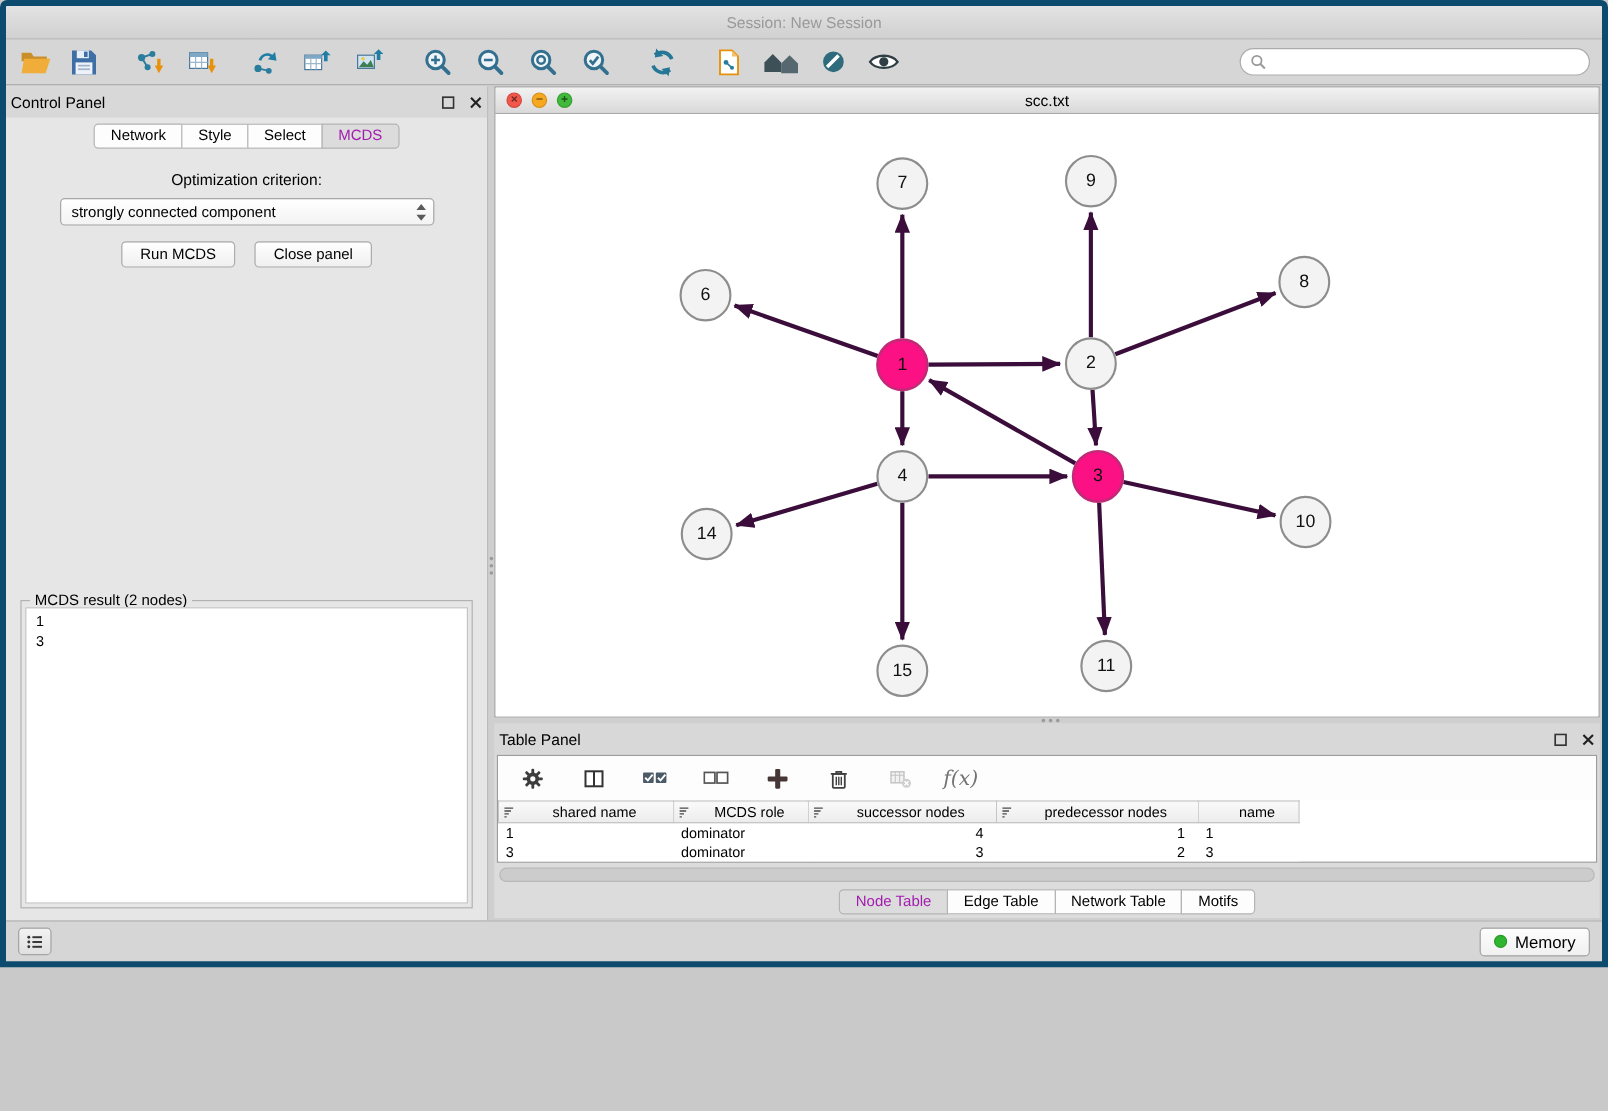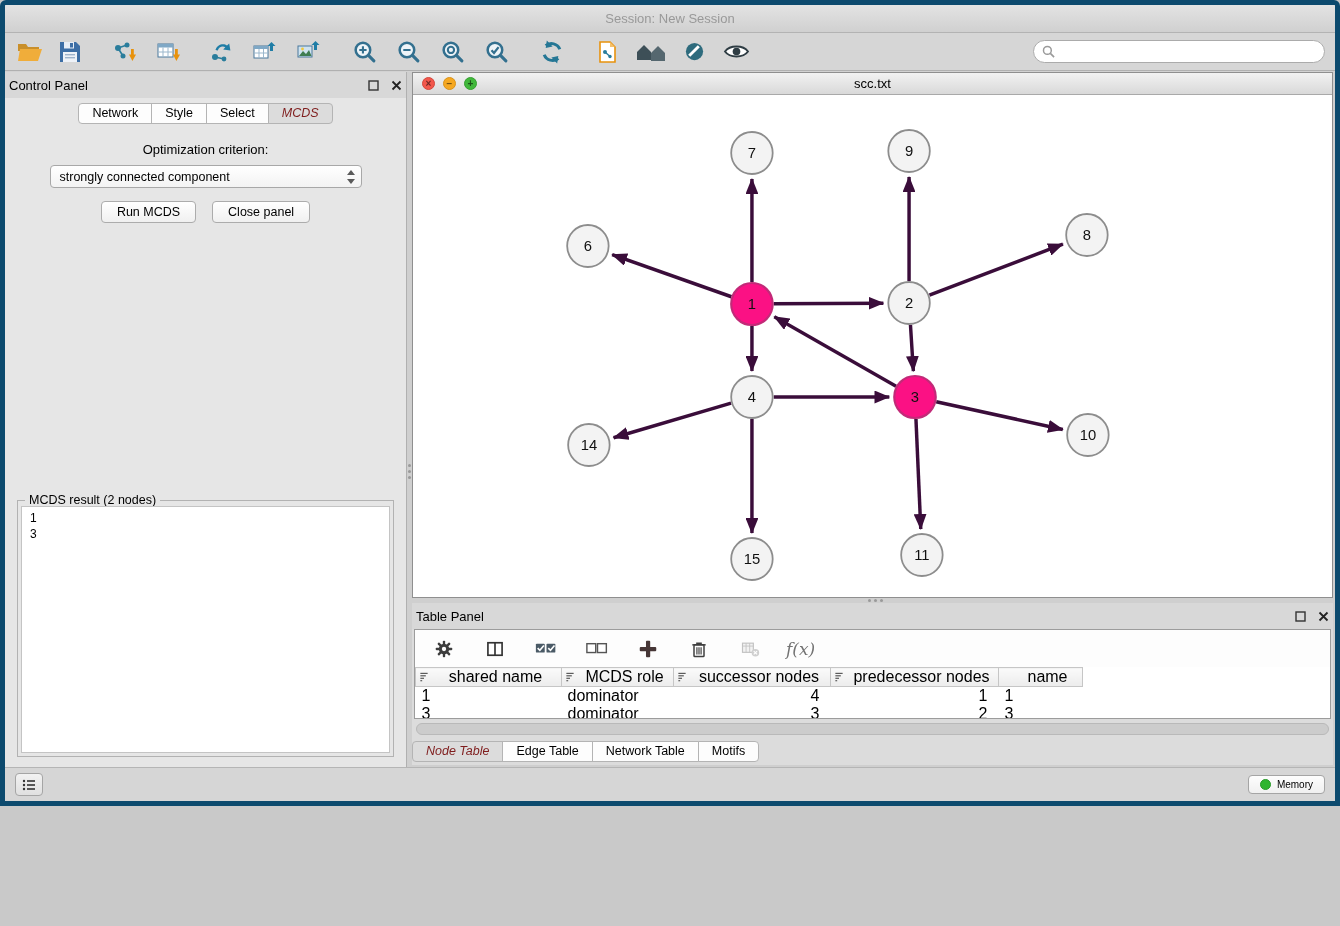--- a/index.html
+++ b/index.html
@@ -34,21 +34,21 @@
   .panel-header { height:26px; display:flex; align-items:center; padding:0 4px;
                   font-size:13px; background:#d8d8d8; }
   .ph-icons { margin-left:auto; display:flex; gap:12px; align-items:center; }
   .ph-icons svg { display:block; }
 
   .cp-tabs { display:flex; justify-content:center; margin-top:5px; }
   .tab { height:21px; line-height:19px; padding:0 13px; background:#fdfdfd;
          border:1px solid #b4b4b4; margin-left:-1px; font-size:12.5px; cursor:default; }
   .tab:first-child { border-radius:4px 0 0 4px; margin-left:0; }
   .tab:last-child { border-radius:0 4px 4px 0; }
-  .tab.active { background:#dcdcdc; color:#7f1d1d;font-style:italic; }
+  .tab.active { background:#dcdcdc; color:#a21caf; }
 
   .opt-label { text-align:center; margin-top:18px; font-size:13px; }
   .dropdown { margin:8px auto 0; width:312px; height:23px;
               background:linear-gradient(#fff,#f3f3f3); border:1px solid #a8a8a8;
               border-radius:4px; display:flex; align-items:center; padding:0 22px 0 9px;
               font-size:12.5px; position:relative; }
   .stepper { position:absolute; right:6px; top:4px; }
   .btn-row { display:flex; justify-content:center; gap:16px; margin-top:13px; }
   .btn { height:22px; padding:0 15px; background:linear-gradient(#fff,#f0f0f0);
          border:1px solid #acacac; border-radius:4px; font-size:12.5px;
@@ -86,40 +86,40 @@
   .net-canvas svg { width:100%; height:100%; display:block; }
 
   
   .table-panel { position:absolute; left:407px; right:2px; top:531px; bottom:2px; background:#dcdcdc; }
   .table-panel .panel-header { background:#d8d8d8; }
   .table-body { position:absolute; left:2px; right:2px; top:26px; bottom:46px;
                 background:#fff; border:1px solid #9c9c9c; overflow:hidden; }
   .table-toolbar { height:37px; display:flex; align-items:center; padding-left:14px;
                    gap:21px; background:#fdfdfd; }
   .fx { font-family:"DejaVu Serif", serif; font-style:italic; font-size:17px; color:#737373; }
-  table.grid { border-collapse:collapse; table-layout:fixed; width:667px; font-size:16px; }
+  table.grid { border-collapse:collapse; table-layout:fixed; width:667px; font-size:12px; }
   table.grid th { background:linear-gradient(#fafafa,#ececec); border:1px solid #c6c6c6;
                   height:18px; font-weight:normal; position:relative; padding:0 2px 0 16px; }
   table.grid th .sort-ic { position:absolute; left:3px; top:4px; }
   table.grid td { height:16px; padding:0 6px; white-space:nowrap; overflow:hidden; background:#fff; }
   table.grid td.num { text-align:right; padding-right:11px; }
   .hscroll { position:absolute; left:4px; right:4px; bottom:30px; height:12px;
              background:#cccccc; border:1px solid #b9b9b9; border-radius:6px; }
-  .table-tabs { position:absolute; left:0; right:0; bottom:3px; display:flex; justify-content:flex-start; }
+  .table-tabs { position:absolute; left:0; right:0; bottom:3px; display:flex; justify-content:center; }
 
   
   .statusbar { position:absolute; bottom:0; left:0; right:0; height:34px; background:#d6d6d6;
                border-top:1px solid #b5b5b5; display:flex; align-items:center;
                justify-content:space-between; padding:0 10px; }
   .list-btn { width:28px; height:23px; border:1px solid #a5a5a5; border-radius:4px;
               background:linear-gradient(#f2f2f2,#e0e0e0); display:flex; align-items:center;
               justify-content:center; cursor:default; }
   .memory-btn { display:flex; align-items:center; gap:6px; border:1px solid #a5a5a5;
                 border-radius:4px; background:linear-gradient(#fdfdfd,#f0f0f0);
-                padding:3px 11px; font-size:10px; font-family:"Liberation Sans", sans-serif;
+                padding:3px 11px; font-size:14px; font-family:"Liberation Sans", sans-serif;
                 cursor:default; }
   .memory-dot { width:11px; height:11px; border-radius:50%; background:#2fb52f;
                 border:1px solid #279a27; }
 </style>
 </head>
 <body>
 
 <div class="app">
 
   <div class="titlebar">

